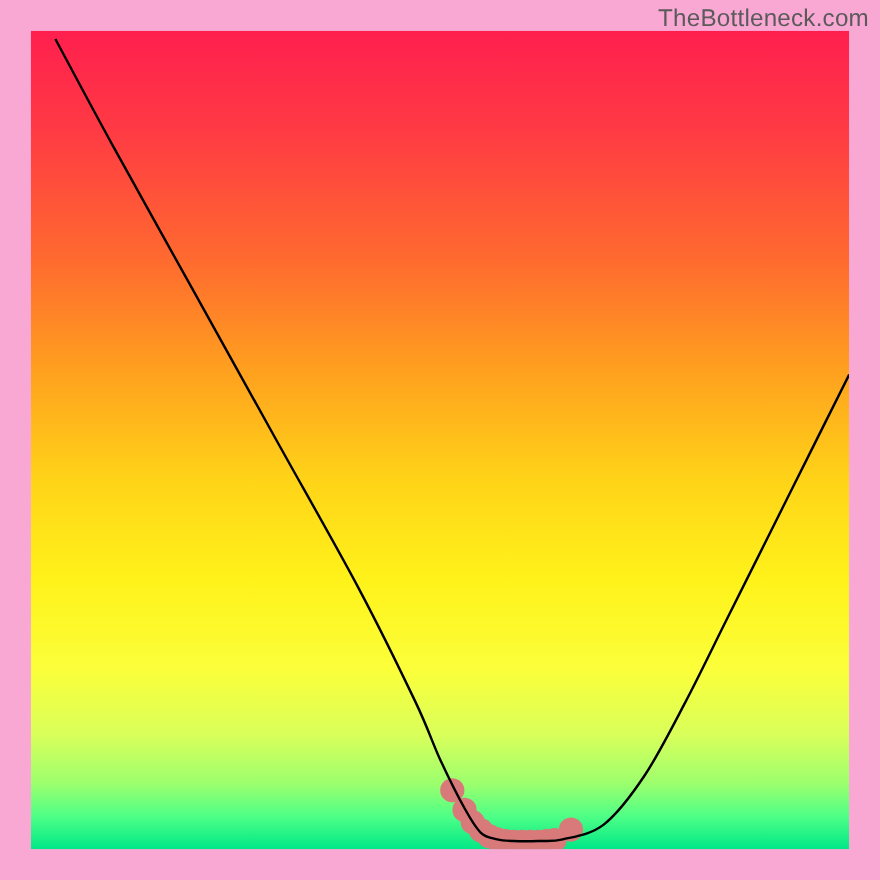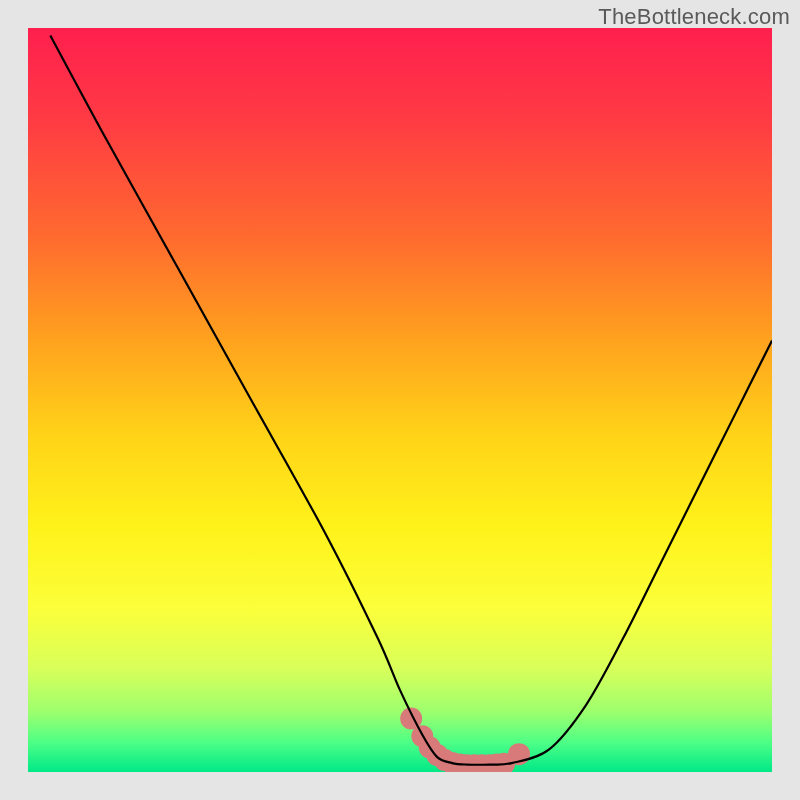--- a/index.html
+++ b/index.html
@@ -8,21 +8,21 @@
     width: 800px;
     height: 800px;
     overflow: hidden;
     background: #000;
     font-family: Arial, Helvetica, sans-serif;
   }
   .stage {
     position: relative;
     width: 800px;
     height: 800px;
-    background: #e5e5e5;
+    background: #f9a8d4;
   }
   .plot {
     position: absolute;
     left: 28px;
     top: 28px;
     width: 744px;
     height: 744px;
     overflow: hidden;
   }
   .grad {

